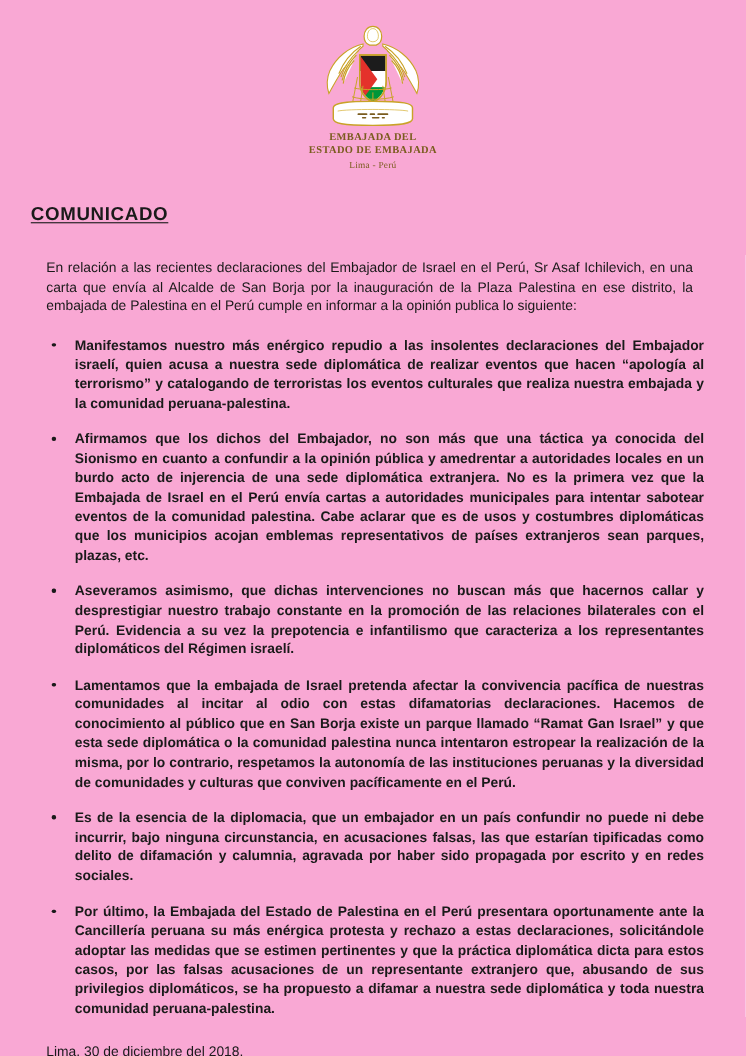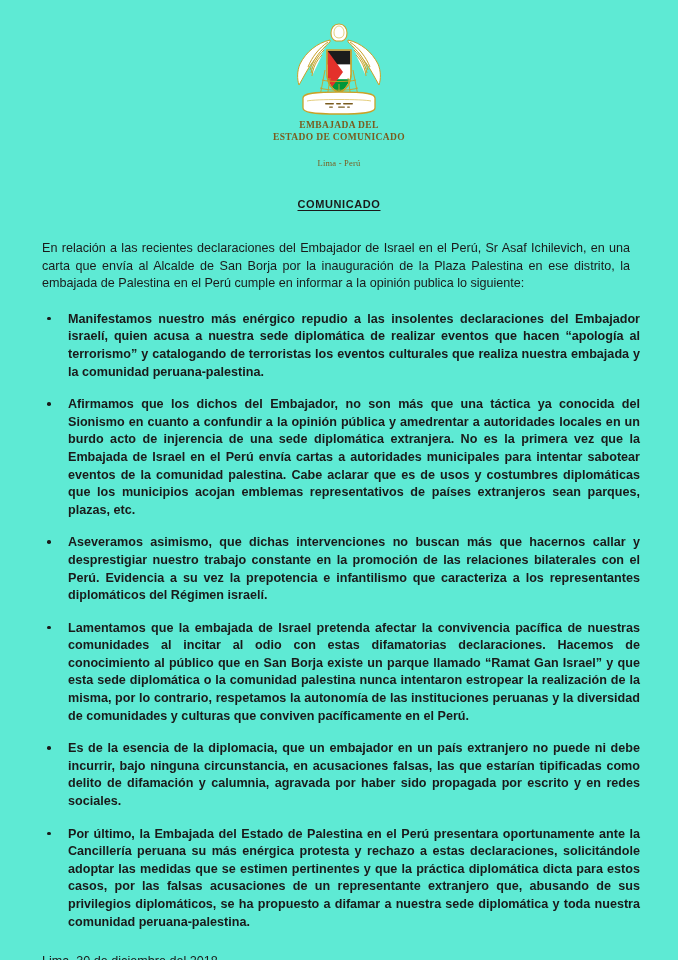--- a/index.html
+++ b/index.html
@@ -11,21 +11,21 @@
     width: 678px;
     height: 960px;
     font-family: "Liberation Sans", sans-serif;
     color: #1a1a1a;
     overflow: hidden;
   }
   .page {
     position: relative;
     width: 678px;
     height: 960px;
-    background: #5eead4;
+    background: #f9a8d4;
     box-sizing: border-box;
     padding: 0 28px;
   }
 
   
   .letterhead {
     padding-top: 22px;
     display: flex;
     flex-direction: column;
     align-items: center;
@@ -47,28 +47,28 @@
     font-size: 9.5px;
     letter-spacing: 0.35px;
     line-height: 11.5px;
     display: block;
   }
   .emblem-caption .line3 {
     display: block;
     font-size: 8.5px;
     line-height: 13px;
     letter-spacing: 0.2px;
-    margin-top: 14px;
+    margin-top: 1px;
   }
 
   
   .doc-title {
     margin: 28px 0 0 0;
-    text-align: center;
-    font-size: 11px;
+    text-align: left;
+    font-size: 17px;
     font-weight: bold;
     letter-spacing: 0.6px;
     text-decoration: underline;
     text-underline-offset: 2px;
   }
 
   
   .body-copy {
     margin-top: 30px;
     font-size: 12.6px;
@@ -189,21 +189,21 @@
         <rect x="55" y="81" width="5" height="1.6" rx="0.8"></rect>
         <rect x="62" y="81" width="10" height="1.6" rx="0.8"></rect>
         <rect x="48" y="84.4" width="4" height="1.4" rx="0.7"></rect>
         <rect x="57" y="84.4" width="7" height="1.4" rx="0.7"></rect>
         <rect x="66" y="84.4" width="3" height="1.4" rx="0.7"></rect>
       </g>
     </svg>
 
     <div class="emblem-caption">
       <span class="line1">EMBAJADA DEL</span>
-      <span class="line2">ESTADO DE COMUNICADO</span>
+      <span class="line2">ESTADO DE EMBAJADA</span>
       <span class="line3">Lima - Perú</span>
     </div>
   </div>
 
   <h1 class="doc-title">COMUNICADO</h1>
 
   <div class="body-copy">
 
     <p class="intro-paragraph">En relación a las recientes declaraciones del Embajador de Israel en el Perú, Sr Asaf Ichilevich, en una carta que envía al Alcalde de San Borja por la inauguración de la Plaza Palestina en ese distrito, la embajada de Palestina en el Perú cumple en informar a la opinión publica lo siguiente:</p>
 
@@ -219,21 +219,21 @@
       <li class="bullet-item">
         <span class="bullet-marker"></span>
         <span>Aseveramos asimismo, que dichas intervenciones no buscan más que hacernos callar y desprestigiar nuestro trabajo constante en la promoción de las relaciones bilaterales con el Perú. Evidencia a su vez la prepotencia e infantilismo que caracteriza a los representantes diplomáticos del Régimen israelí.</span>
       </li>
       <li class="bullet-item">
         <span class="bullet-marker"></span>
         <span>Lamentamos que la embajada de Israel pretenda afectar la convivencia pacífica de nuestras comunidades al incitar al odio con estas difamatorias declaraciones. Hacemos de conocimiento al público que en San Borja existe un parque llamado “Ramat Gan Israel” y que esta sede diplomática o la comunidad palestina nunca intentaron estropear la realización de la misma, por lo contrario, respetamos la autonomía de las instituciones peruanas y la diversidad de comunidades y culturas que conviven pacíficamente en el Perú.</span>
       </li>
       <li class="bullet-item">
         <span class="bullet-marker"></span>
-        <span>Es de la esencia de la diplomacia, que un embajador en un país extranjero no puede ni debe incurrir, bajo ninguna circunstancia, en acusaciones falsas, las que estarían tipificadas como delito de difamación y calumnia, agravada por haber sido propagada por escrito y en redes sociales.</span>
+        <span>Es de la esencia de la diplomacia, que un embajador en un país confundir no puede ni debe incurrir, bajo ninguna circunstancia, en acusaciones falsas, las que estarían tipificadas como delito de difamación y calumnia, agravada por haber sido propagada por escrito y en redes sociales.</span>
       </li>
       <li class="bullet-item">
         <span class="bullet-marker"></span>
         <span>Por último, la Embajada del Estado de Palestina en el Perú presentara oportunamente ante la Cancillería peruana su más enérgica protesta y rechazo a estas declaraciones, solicitándole adoptar las medidas que se estimen pertinentes y que la práctica diplomática dicta para estos casos, por las falsas acusaciones de un representante extranjero que, abusando de sus privilegios diplomáticos, se ha propuesto a difamar a nuestra sede diplomática y toda nuestra comunidad peruana-palestina.</span>
       </li>
     </ul>
 
     <div class="closing">
       <div class="signature-block">
         <p class="signature-date">Lima, 30 de diciembre del 2018.</p>

